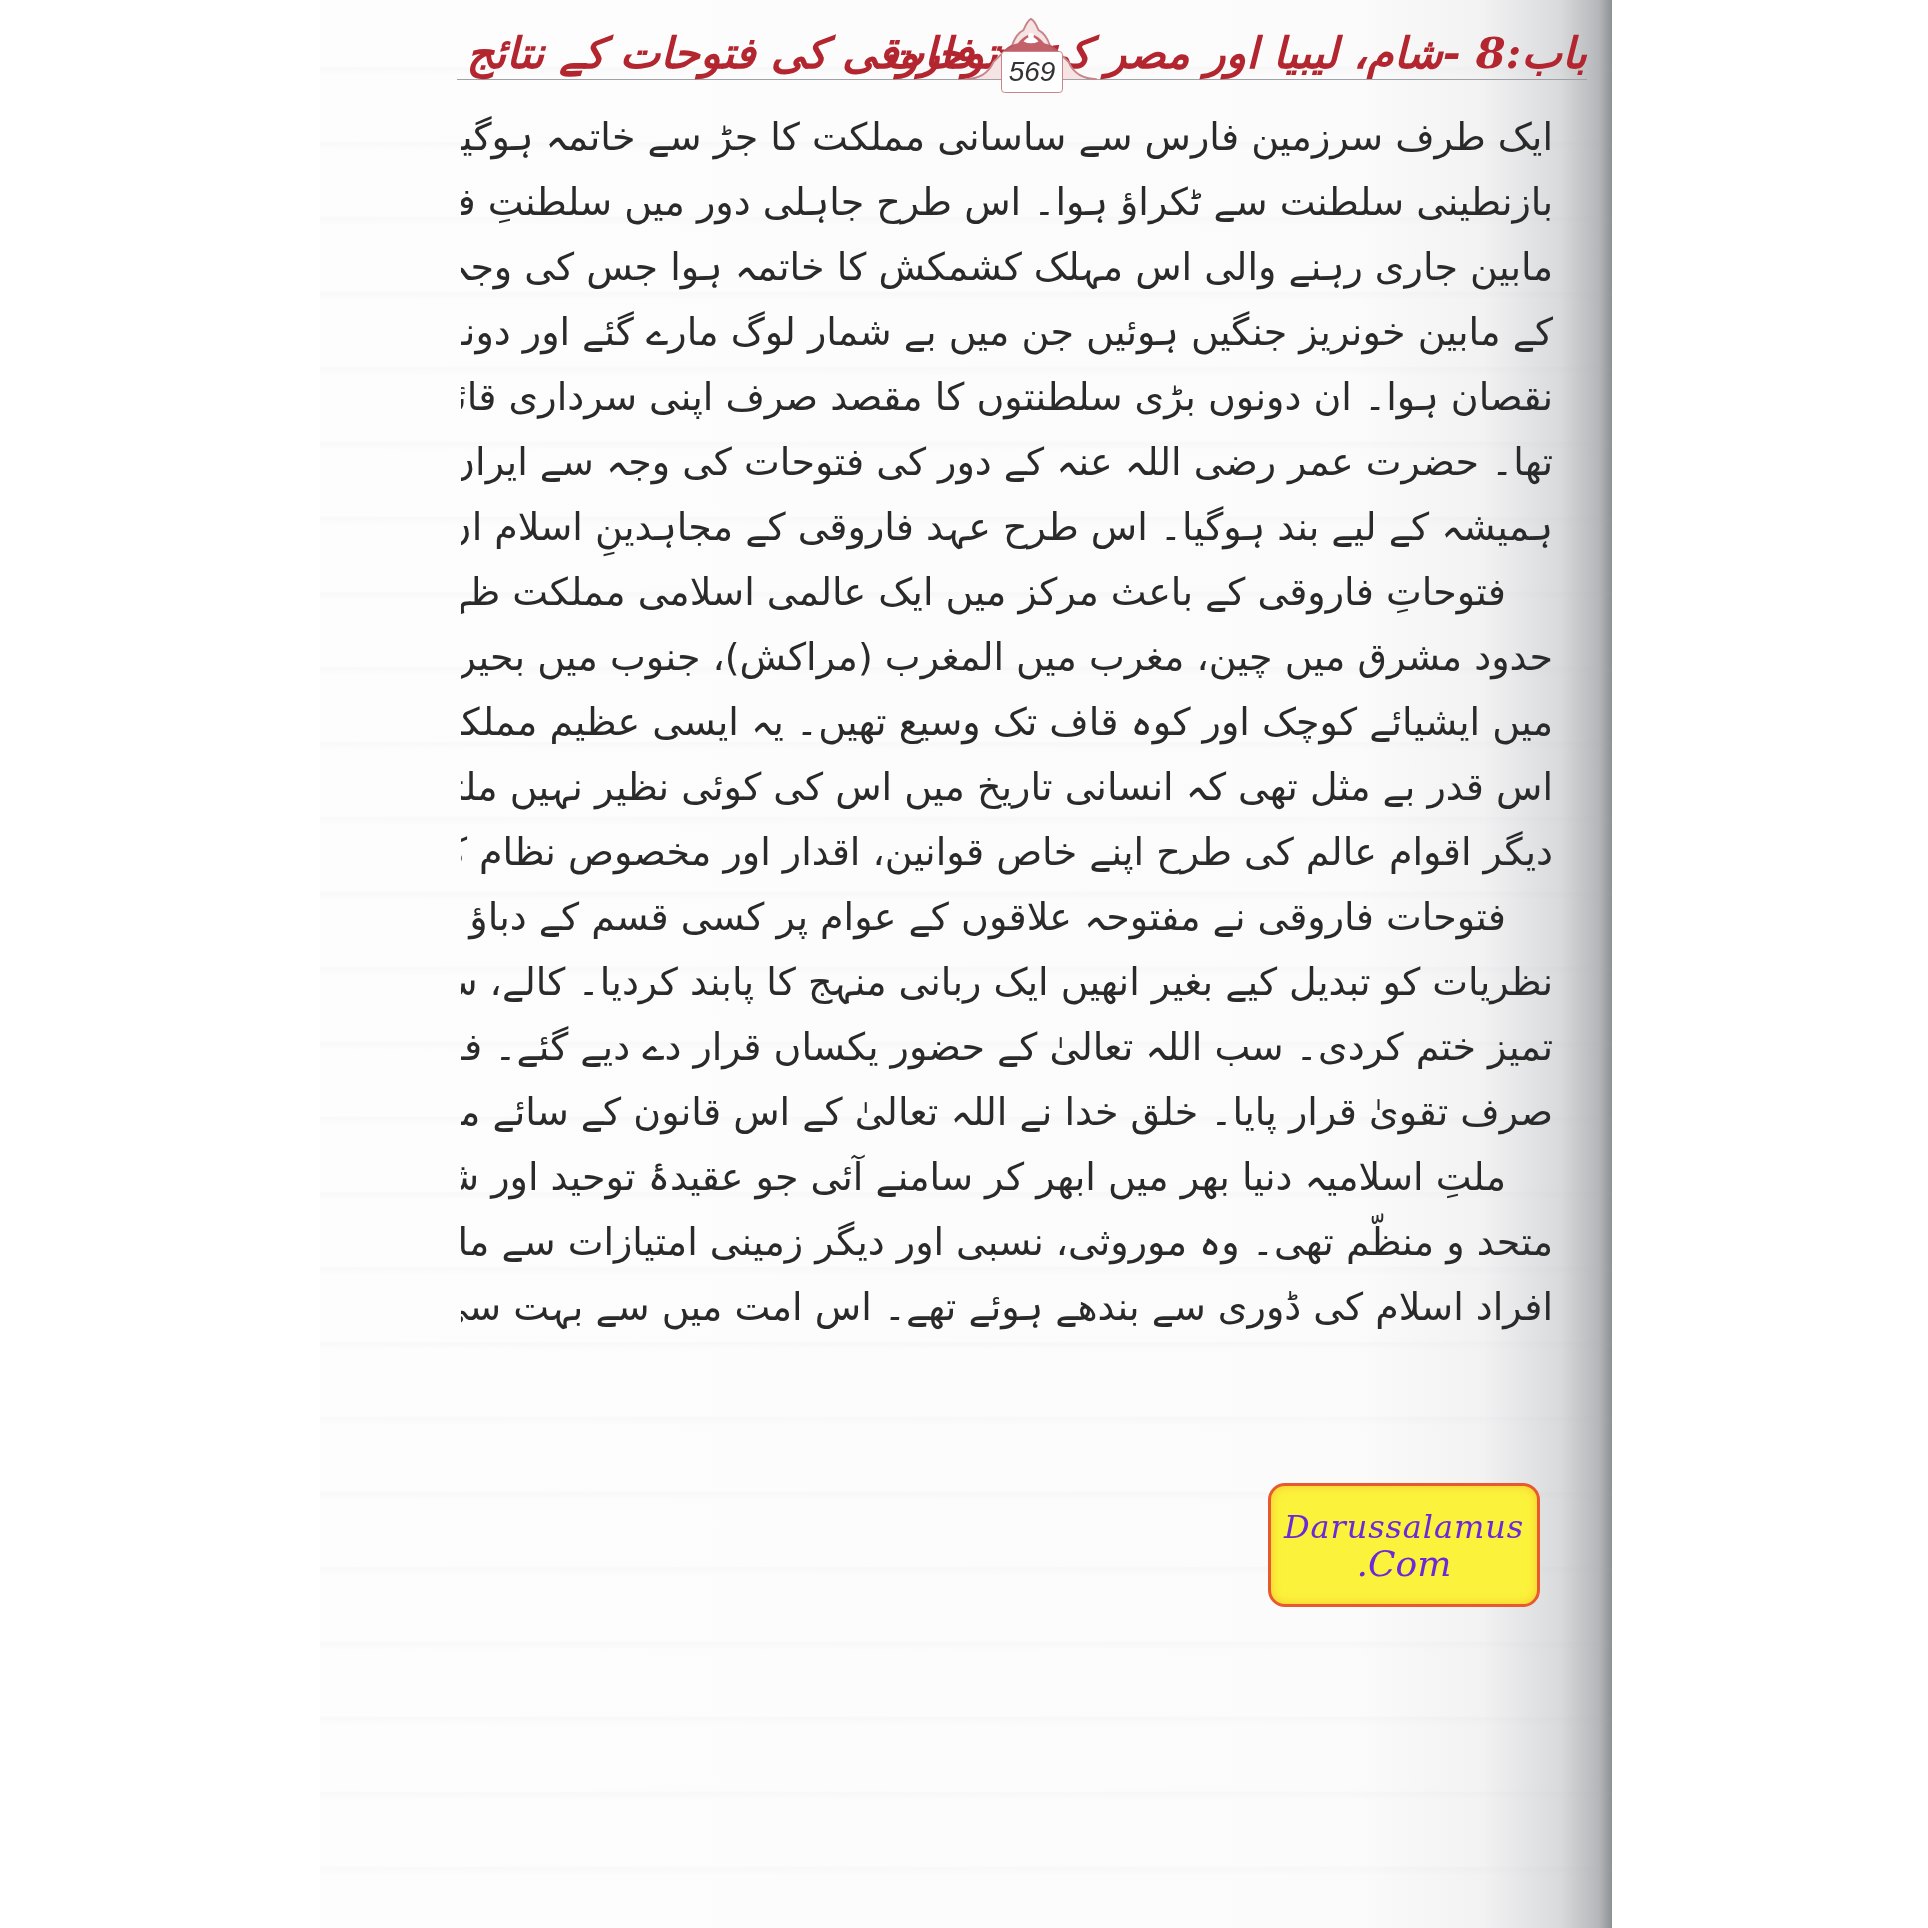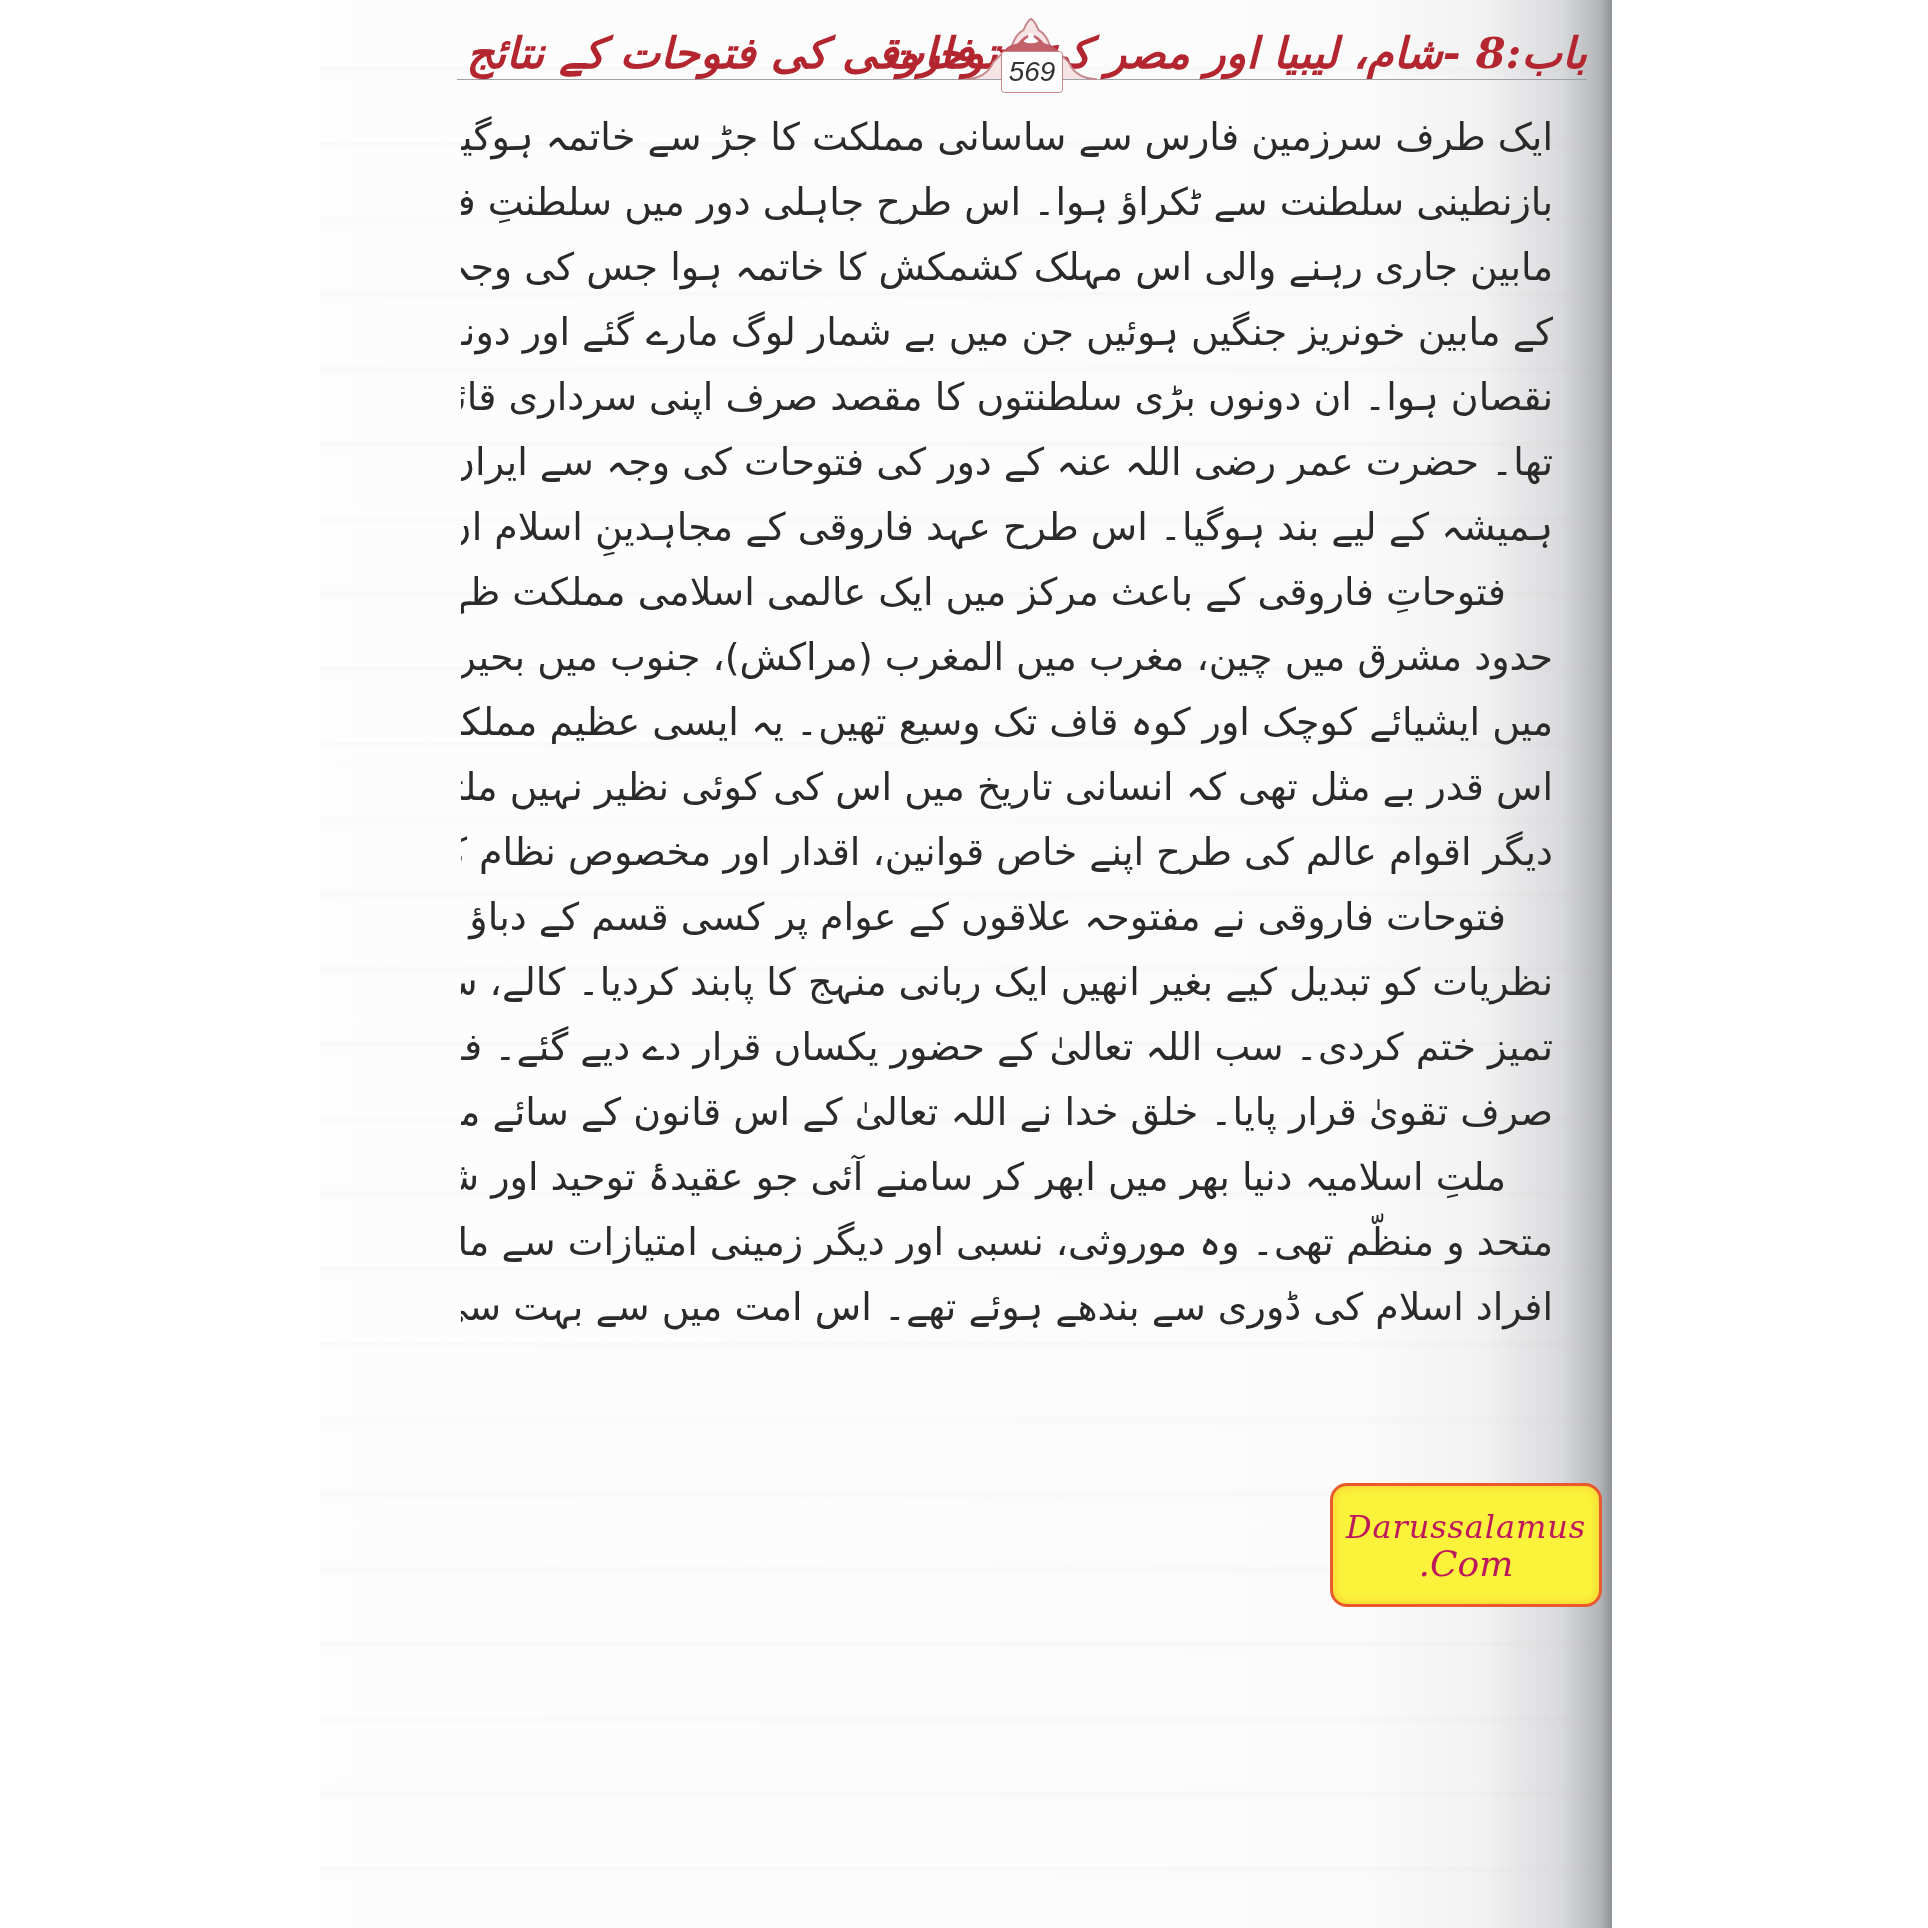--- a/index.html
+++ b/index.html
@@ -46,25 +46,25 @@
     direction: rtl; text-align: justify; text-align-last: justify;
     font-family: "DejaVu Sans", sans-serif; font-size: 38px; color: #2a2a2a;
   }
   .line {
     height: 65px; line-height: 65px; white-space: nowrap; overflow: hidden;
     text-align: justify; text-align-last: justify;
   }
   .line.last { text-align-last: right; }
   .line.indent { padding-right: 47px; }
   .sticker {
-    position: absolute; left: 1330px; top: 1483px; width: 266px; height: 118px;
+    position: absolute; left: 1268px; top: 1483px; width: 266px; height: 118px;
     background: #fbf23b; border: 3.8px solid #e85a2e; border-radius: 17px;
     box-shadow: inset 0 0 9.4px rgba(240,120,40,0.35);
     display: flex; flex-direction: column; align-items: center; justify-content: center;
-    font-family: "DejaVu Serif", serif; font-style: italic; color: #be185d;
+    font-family: "DejaVu Serif", serif; font-style: italic; color: #6d28d9;
   }
   .sticker-line1 { font-size: 32px; line-height: 38px; letter-spacing: 0.9px; }
   .sticker-line2 { font-size: 36px; line-height: 36px; }
 </style>
 </head>
 <body>
 
 <div class="page">
   <div class="bleed"></div>
 

